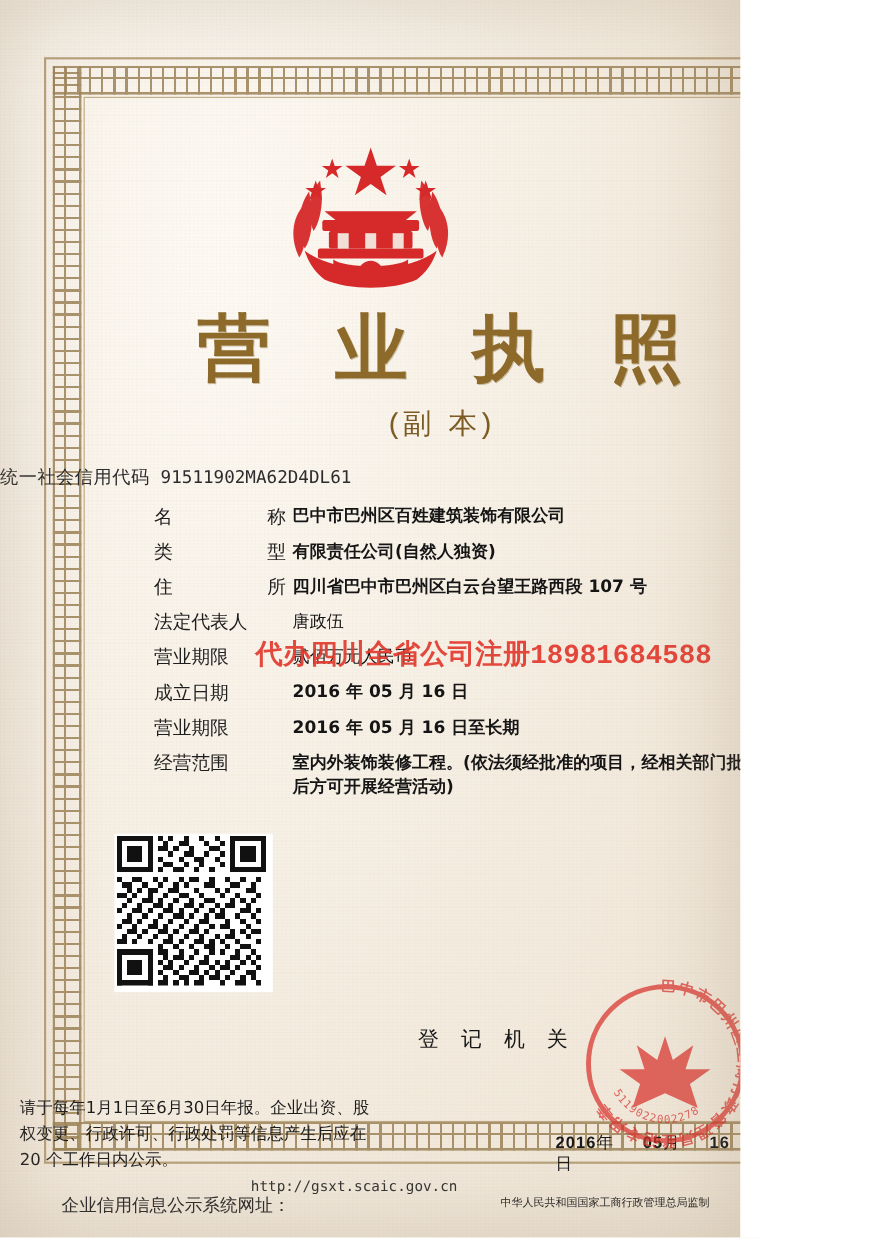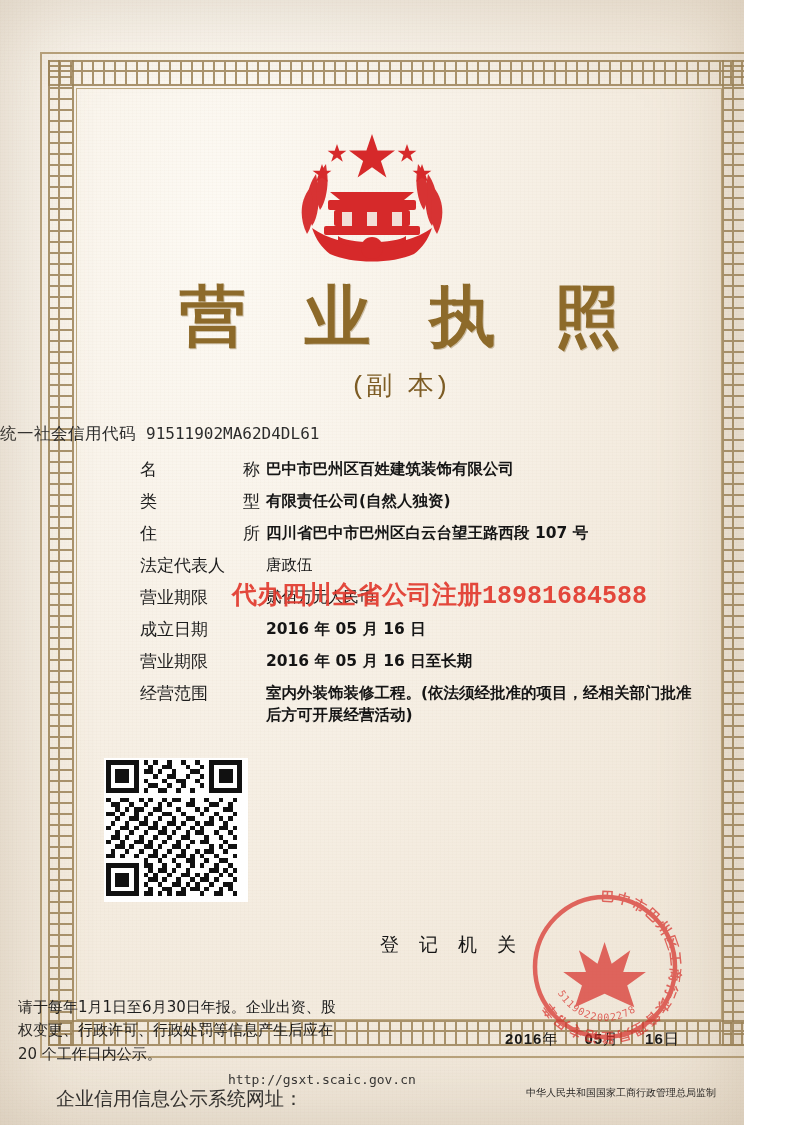--- a/index.html
+++ b/index.html
@@ -8,21 +8,21 @@
     background: #ffffff;
   }
   body {
     width: 800px;
     height: 1125px;
     font-family: "Liberation Sans", sans-serif;
     overflow: hidden;
   }
   .page {
     position: relative;
-    width: 744px;
+    width: 673px;
     height: 1125px;
     background: #f3ece2;
     background-image:
       radial-gradient(ellipse at 30% 20%, #fdfaf4 0%, #f4ece0 55%, #eee4d5 100%);
     overflow: hidden;
   }
   
   .paper-noise {
     position: absolute;
     inset: 0;
@@ -239,21 +239,21 @@
     font-family: "DejaVu Sans", sans-serif;
     font-size: 15px;
     line-height: 1.55;
     color: #1d1d1d;
   }
   .site-label {
     position: absolute;
     left: 56px;
     top: 1086px;
     font-family: "DejaVu Sans", sans-serif;
-    font-size: 19px;
+    font-size: 16px;
     color: #2a2a2a;
   }
   .site-url {
     position: absolute;
     left: 228px;
     top: 1072px;
     font-family: "DejaVu Sans Mono", monospace;
     font-size: 13px;
     color: #333;
   }

